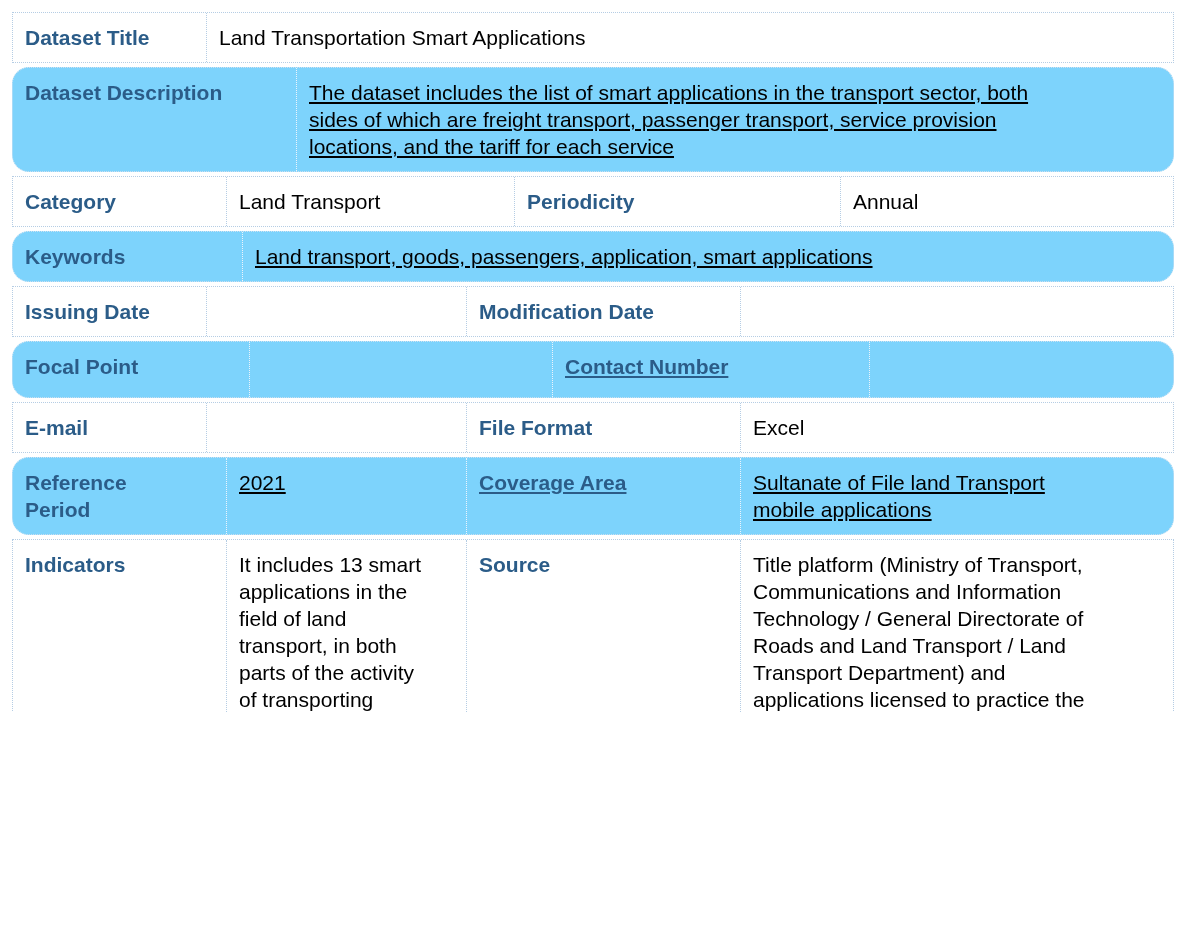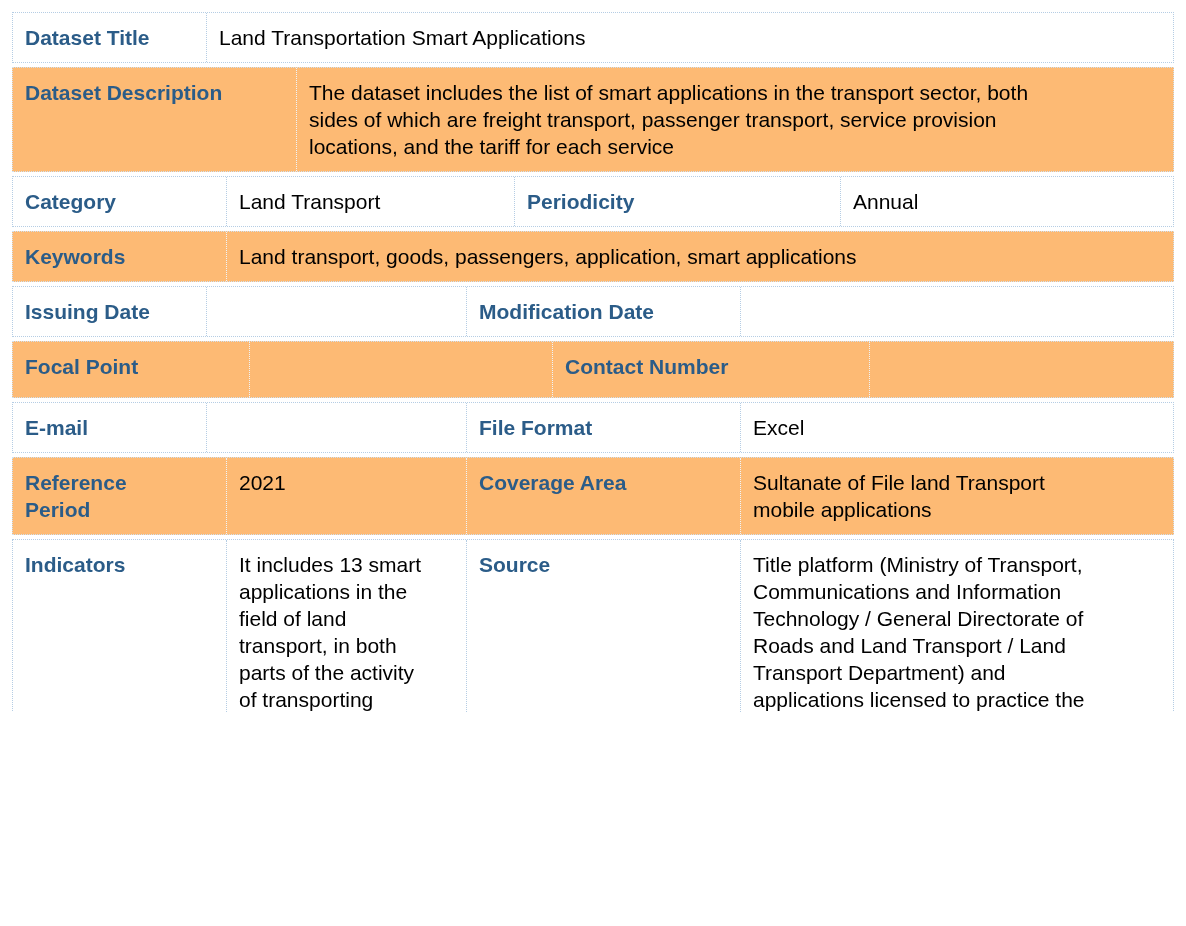--- a/index.html
+++ b/index.html
@@ -17,43 +17,44 @@
     overflow: hidden;
   }
   .mrow {
     display: grid;
     box-sizing: border-box;
     border: 1px dotted #b5cde4;
     margin-bottom: 4px;
     background: #ffffff;
   }
   .mrow.alt {
-    background: #fdba74;
+    background: #7dd3fc;
     border-color: #cfe1f1;
+    border-radius: 17px;
   }
   .cell {
     box-sizing: border-box;
     padding: 11px 12px;
     font-size: 21px;
     line-height: 27px;
     color: #000000;
     white-space: pre-line;
     overflow: hidden;
   }
   .cell + .cell { border-left: 1px dotted #b5cde4; }
-  .mrow.alt .cell + .cell { border-left-color: #edf4fb; }
+  .mrow.alt .cell + .cell { border-left-color: #edf4fb; text-decoration: underline; }
   .lbl {
     font-weight: bold;
     color: #2b5c88;
   }
   
   .r-title    { grid-template-columns: 193px 1fr; min-height: 48px; }
   .r-desc     { grid-template-columns: 283px 1fr; min-height: 101px; }
   .r-cat      { grid-template-columns: 213px 288px 326px 1fr; min-height: 50px; }
-  .r-key      { grid-template-columns: 213px 1fr; min-height: 50px; }
+  .r-key      { grid-template-columns: 213px 1fr; min-height: 50px; gap: 16px; }
   .r-4a       { grid-template-columns: 193px 260px 274px 1fr; min-height: 50px; }
   .r-focal    { grid-template-columns: 193px 260px 274px 1fr; min-height: 57px; gap: 43px; }
   .r-4b       { grid-template-columns: 213px 240px 274px 1fr; min-height: 76px; }
   .r-ind      { grid-template-columns: 213px 240px 274px 1fr; min-height: 344px; }
   .r-lang     { grid-template-columns: 213px 1fr; min-height: 49px; }
 </style>
 </head>
 <body>
 
 <div class="page">

